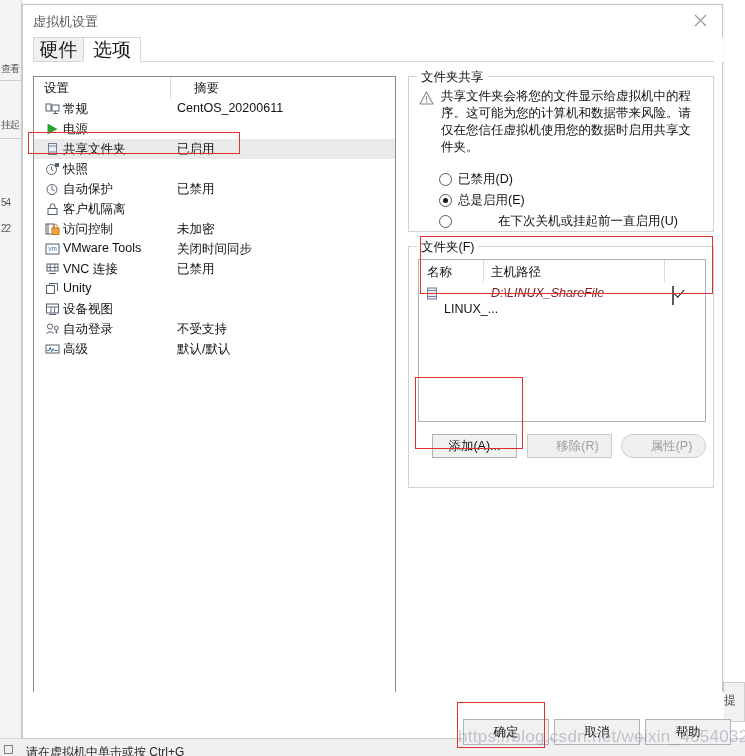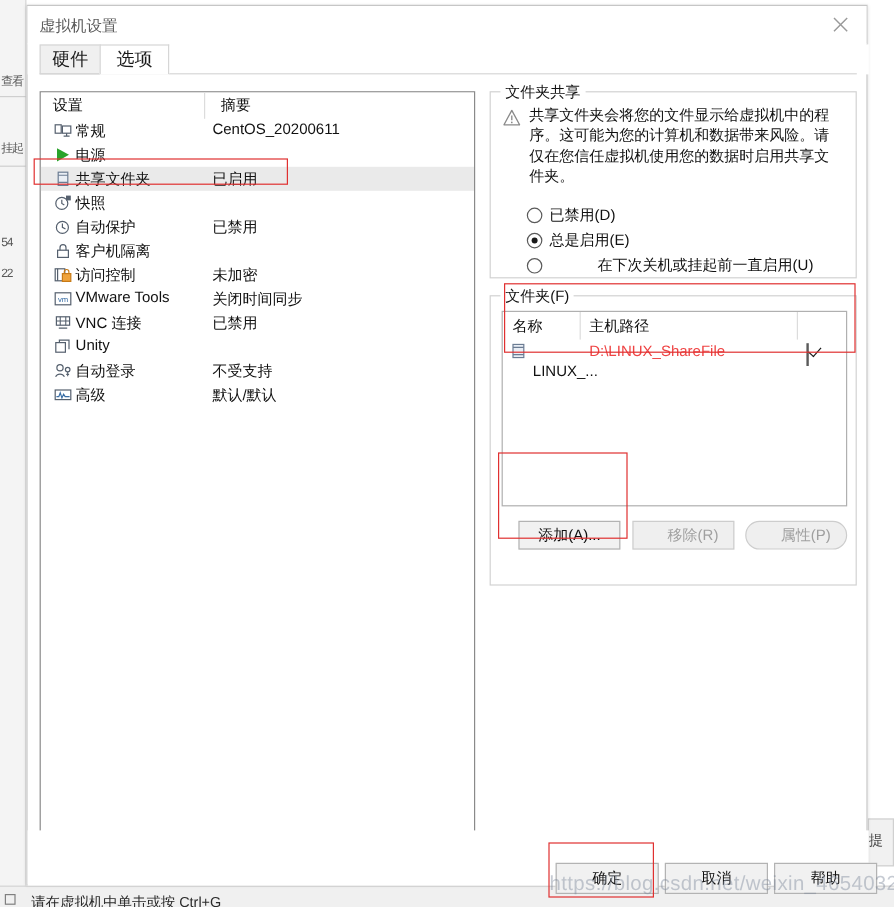--- a/index.html
+++ b/index.html
@@ -76,21 +76,21 @@
     position: absolute; left: 0; top: 32px; width: 701px; height: 25px;
     background: #ffffff;
   }
   .tabstrip-under {
     position: absolute; left: 10px; top: 56px; width: 681px; height: 1px;
     background: #d6d6d6;
   }
   .tab {
     position: absolute; top: 0; height: 25px;
     display: flex; align-items: center; justify-content: center;
-    font-size: 15px; color: #1a1a1a; cursor: pointer;
+    font-size: 19px; color: #1a1a1a; cursor: pointer;
     border: 1px solid #d6d6d6;
     background: #f0f0f0;
   }
   .tab.active {
     background: #ffffff; border-bottom-color: #ffffff; z-index: 3;
   }
   #tab-hardware { left: 10px; width: 51px; }
   #tab-options  { left: 60px; width: 58px; }
 
   
@@ -102,21 +102,21 @@
     background: #ffffff; border: 1px solid #8a8a8a;
     overflow: hidden;
   }
   .list-header {
     position: relative; height: 22px; background: #ffffff;
   }
   .lh-cell {
     position: absolute; top: 3px; font-size: 12.5px; color: #111;
   }
   .lh-settings { left: 10px; }
-  .lh-summary  { left: 150px; }
+  .lh-summary  { left: 160px; }
   .lh-divider {
     position: absolute; left: 136px; top: 0; width: 1px; height: 22px;
     background: #dcdcdc;
   }
   .list-rows { position: relative; }
   .row {
     position: relative; height: 20px; cursor: pointer;
   }
   .row.selected { background: #eaeaea; }
   .row-icon {
@@ -179,22 +179,23 @@
   .th-sep {
     position: absolute; top: 0; width: 1px; height: 23px; background: #dcdcdc;
   }
   .tbl-row { position: relative; height: 21px; cursor: pointer; }
   .td-icon { position: absolute; left: 7px; top: 3px; }
   .td-name {
     position: absolute; left: 25px; top: 19px; font-size: 12.5px; color: #111;
     white-space: nowrap;
   }
   .td-path {
-    position: absolute; left: 72px; top: 3px; font-size: 12.5px; color: #ef4444;
+    position: absolute; left: 72px; top: 3px; font-size: 12.5px; color: #7f1d1d;
     white-space: nowrap;
+    font-style: italic;
   }
   .td-check { position: absolute; left: 253px; top: 4px; cursor: pointer; }
   .checkbox {
     width: 13px; height: 13px; border: 1px solid #5a5a5a; background: #fff;
     position: relative;
   }
   .checkbox.checked::after {
     content: ""; position: absolute; left: 3px; top: 0px;
     width: 5px; height: 9px;
     border: solid #1a1a1a; border-width: 0 1.6px 1.6px 0;
@@ -389,20 +390,31 @@
                 <rect x="1.5" y="3.5" width="8" height="8" fill="none" stroke="#55606e" stroke-width="1"></rect>
                 <path d="M4.5 3.5 L4.5 1.5 L12.5 1.5 L12.5 9" fill="none" stroke="#55606e" stroke-width="1"></path>
               </svg>
             </span>
             <span class="row-label">Unity</span>
             <span class="row-summary"></span>
           </div>
           <div class="row">
             <span class="row-icon">
               <svg width="15" height="14" viewBox="0 0 15 14" aria-hidden="true">
+                <rect x="1.5" y="2" width="12" height="9" fill="none" stroke="#55606e" stroke-width="1"></rect>
+                <path d="M1.5 5 L13.5 5 M6 5 L6 11 M9.6 5 L9.6 11" stroke="#55606e" stroke-width="0.9"></path>
+                <path d="M4 12.5 L11 12.5" stroke="#55606e" stroke-width="1"></path>
+              </svg>
+            </span>
+            <span class="row-label">设备视图</span>
+            <span class="row-summary"></span>
+          </div>
+          <div class="row">
+            <span class="row-icon">
+              <svg width="15" height="14" viewBox="0 0 15 14" aria-hidden="true">
                 <circle cx="5" cy="4.5" r="2.6" fill="none" stroke="#55606e" stroke-width="1"></circle>
                 <path d="M1.3 12 A4.2 4.2 0 0 1 8.7 12" fill="none" stroke="#55606e" stroke-width="1"></path>
                 <circle cx="11.4" cy="6" r="1.9" fill="none" stroke="#55606e" stroke-width="1"></circle>
                 <path d="M11.4 8 L11.4 11.5 M10.2 10 L12.6 10" stroke="#55606e" stroke-width="0.9"></path>
               </svg>
             </span>
             <span class="row-label">自动登录</span>
             <span class="row-summary">不受支持</span>
           </div>
           <div class="row">

